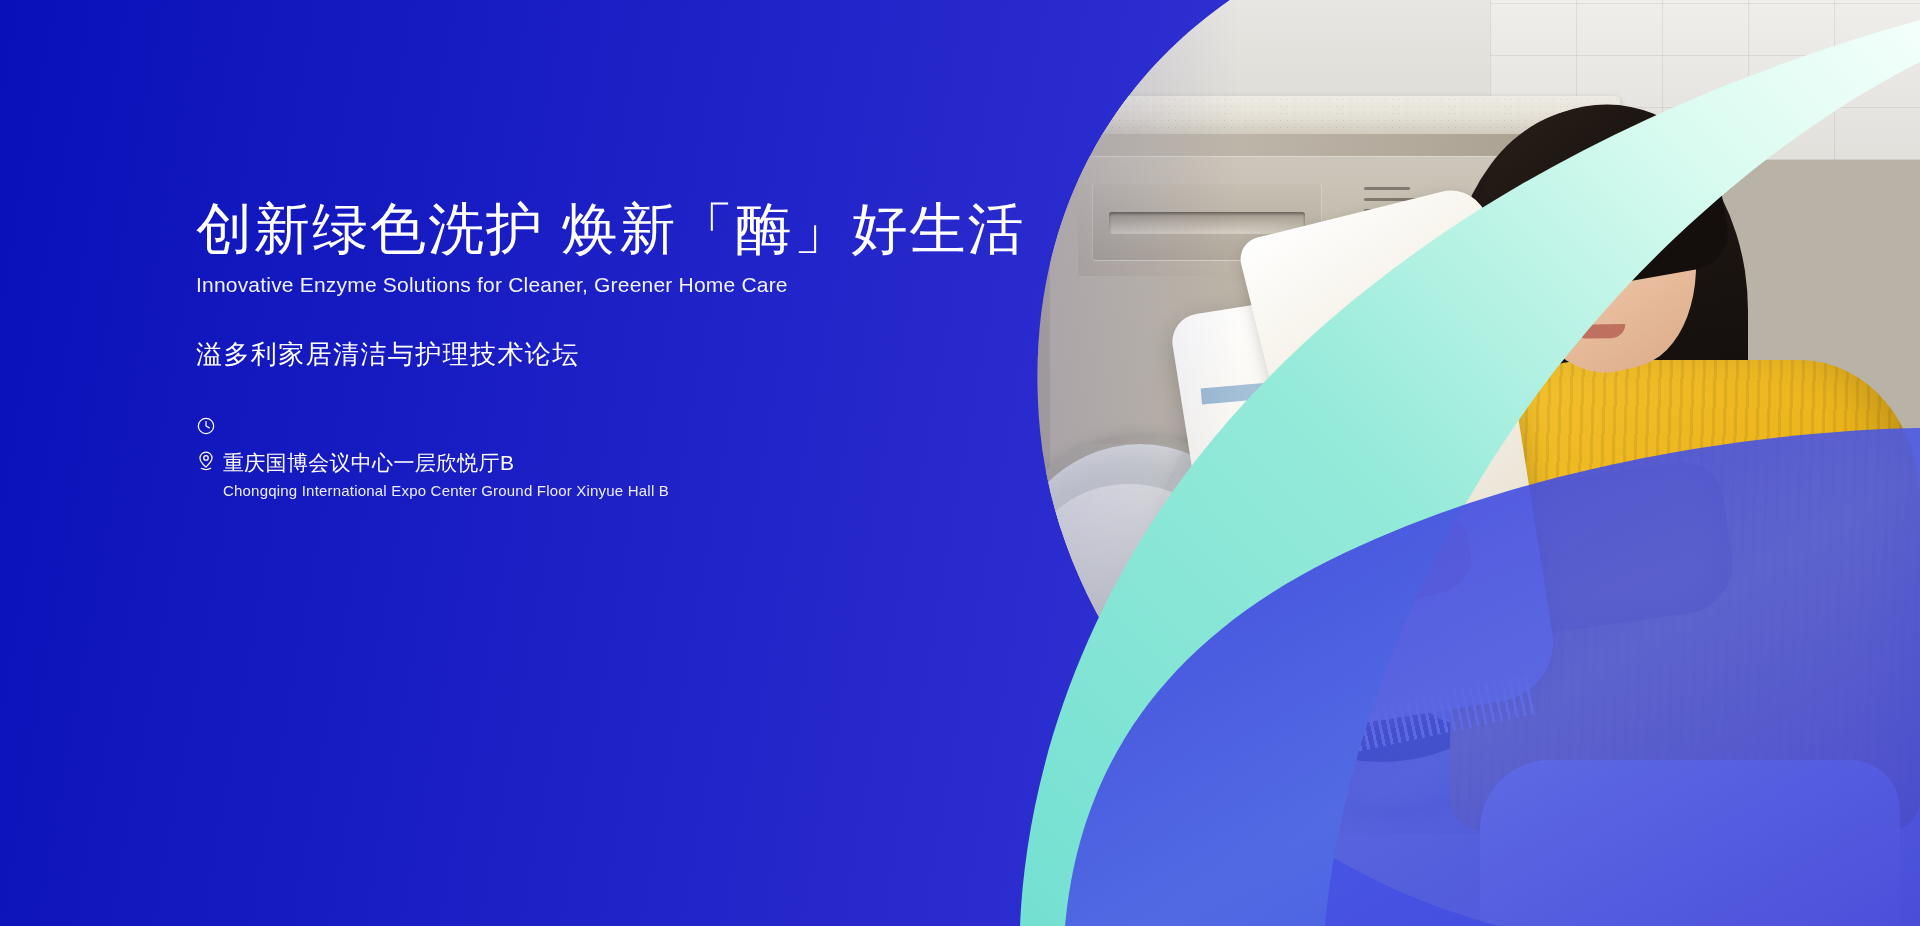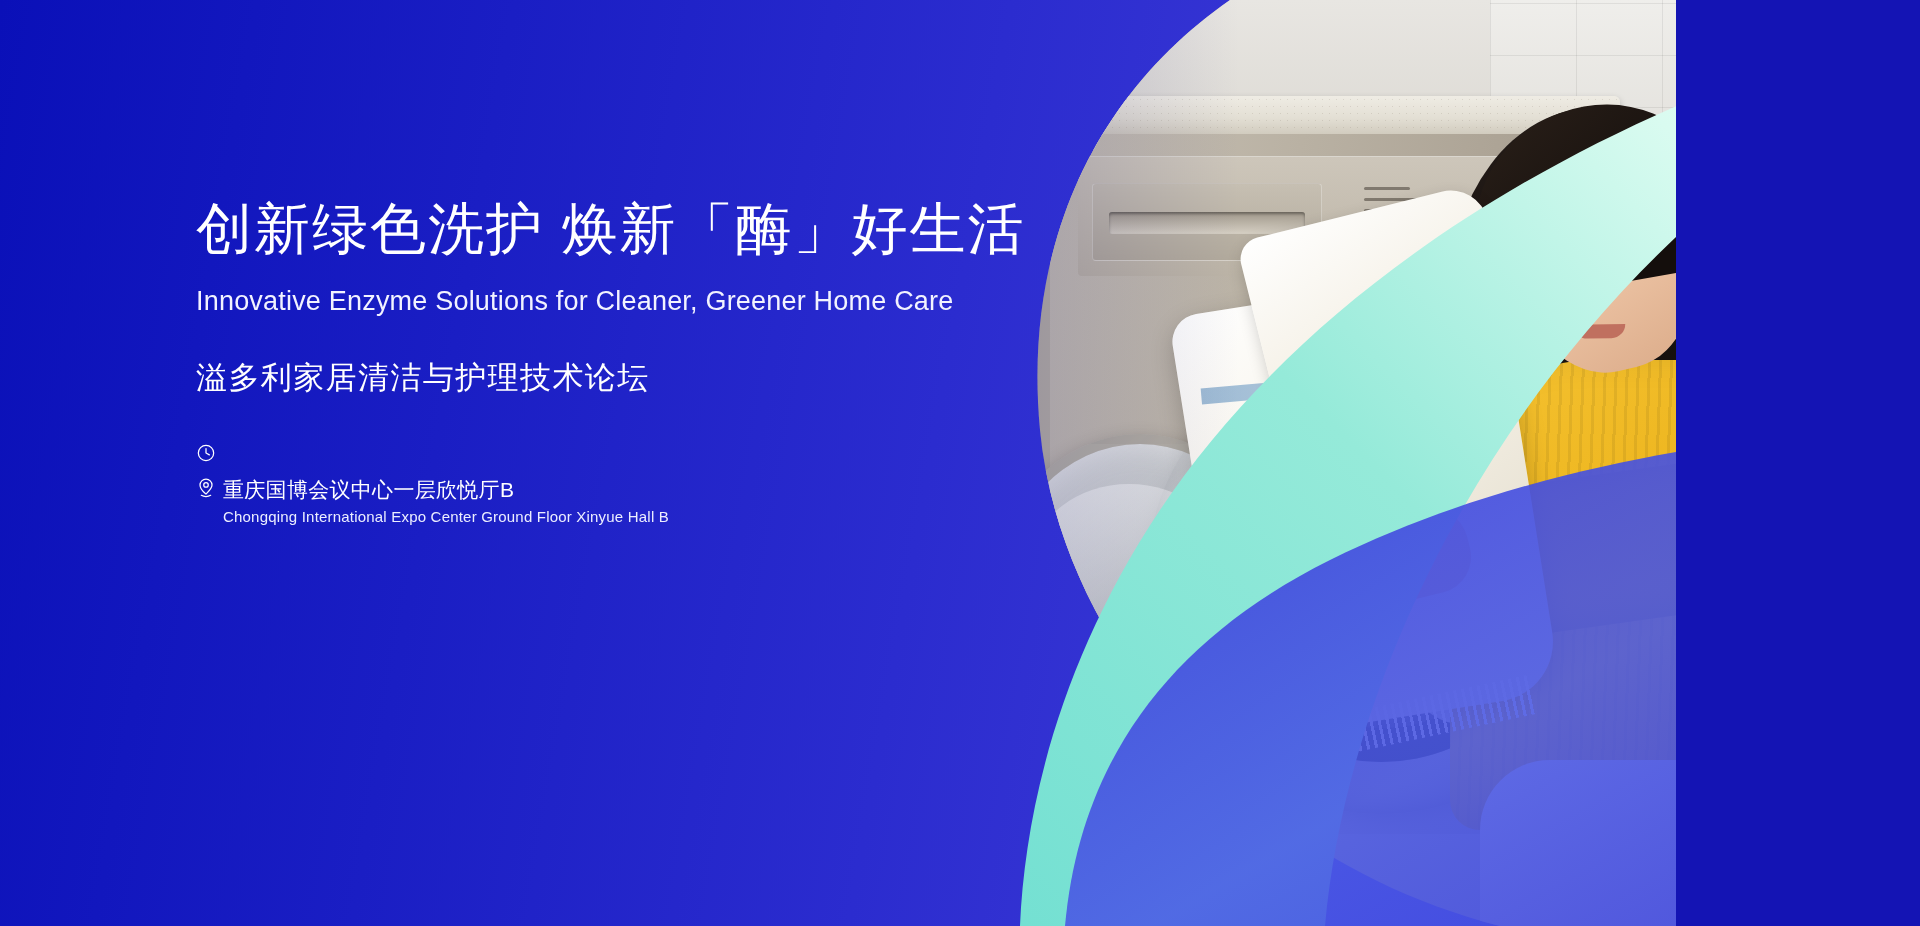--- a/index.html
+++ b/index.html
@@ -1,20 +1,20 @@
 <!DOCTYPE html>
 <html><head>
 <meta charset="utf-8">
 <style>
   * { margin:0; padding:0; box-sizing:border-box; }
   html,body { width:1920px; height:926px; overflow:hidden; background:#1414b4; }
   body { font-family:"Liberation Sans", sans-serif; }
 
   #banner {
-    position:relative; width:1676px; height:926px; overflow:hidden;
+    position:relative; width:1920px; height:926px; overflow:hidden;
     background: linear-gradient(100deg, #0a10b8 0%, #1a1ec4 28%, #2b2ccf 55%, #3b39d6 78%, #4340dc 100%);
   }
 
   
   .photo-clip {
     position:absolute; inset:0;
     -webkit-clip-path: path("M1230,0 L1920,0 L1920,926 L1500,926 C1240,860 1060,640 1040,430 C1022,240 1100,90 1230,0 Z");
     clip-path: path("M1230,0 L1920,0 L1920,926 L1500,926 C1240,860 1060,640 1040,430 C1022,240 1100,90 1230,0 Z");
   }
   .photo {
@@ -152,24 +152,24 @@
     position:absolute; left:0; top:0; width:1920px; height:926px; pointer-events:none;
   }
 
   
   .content { position:absolute; left:196px; top:196px; width:920px; color:#fff; }
   .title-cn {
     font-size:56px; line-height:1.18; letter-spacing:2px; font-weight:400;
     white-space:pre; color:#ffffff;
   }
   .title-en {
-    font-size:27px; line-height:1.25; letter-spacing:.2px; margin-top:23px;
+    font-size:21px; line-height:1.25; letter-spacing:.2px; margin-top:10px;
     font-weight:400; color:#f2f3ff;
   }
-  .sub-cn { font-size:31px; line-height:1.25; letter-spacing:1.4px; margin-top:40px; color:#fff; }
+  .sub-cn { font-size:26px; line-height:1.25; letter-spacing:1.4px; margin-top:40px; color:#fff; }
   .sub-en { font-size:16.5px; line-height:1.3; letter-spacing:.2px; margin-top:9px; color:#e9ebff; }
 
   .meta { margin-top:44px; }
   .meta-row { display:flex; align-items:flex-start; margin-bottom:13px; }
   .meta-icon { width:27px; flex:0 0 27px; margin-top:1px; }
   .meta-icon svg { display:block; }
   .meta-text { font-size:21px; line-height:1.32; letter-spacing:.3px; color:#fff; }
   .meta-sub { font-size:15px; line-height:1.5; letter-spacing:.2px; color:#eceeff; margin-top:3px; }
 </style>
 </head>

